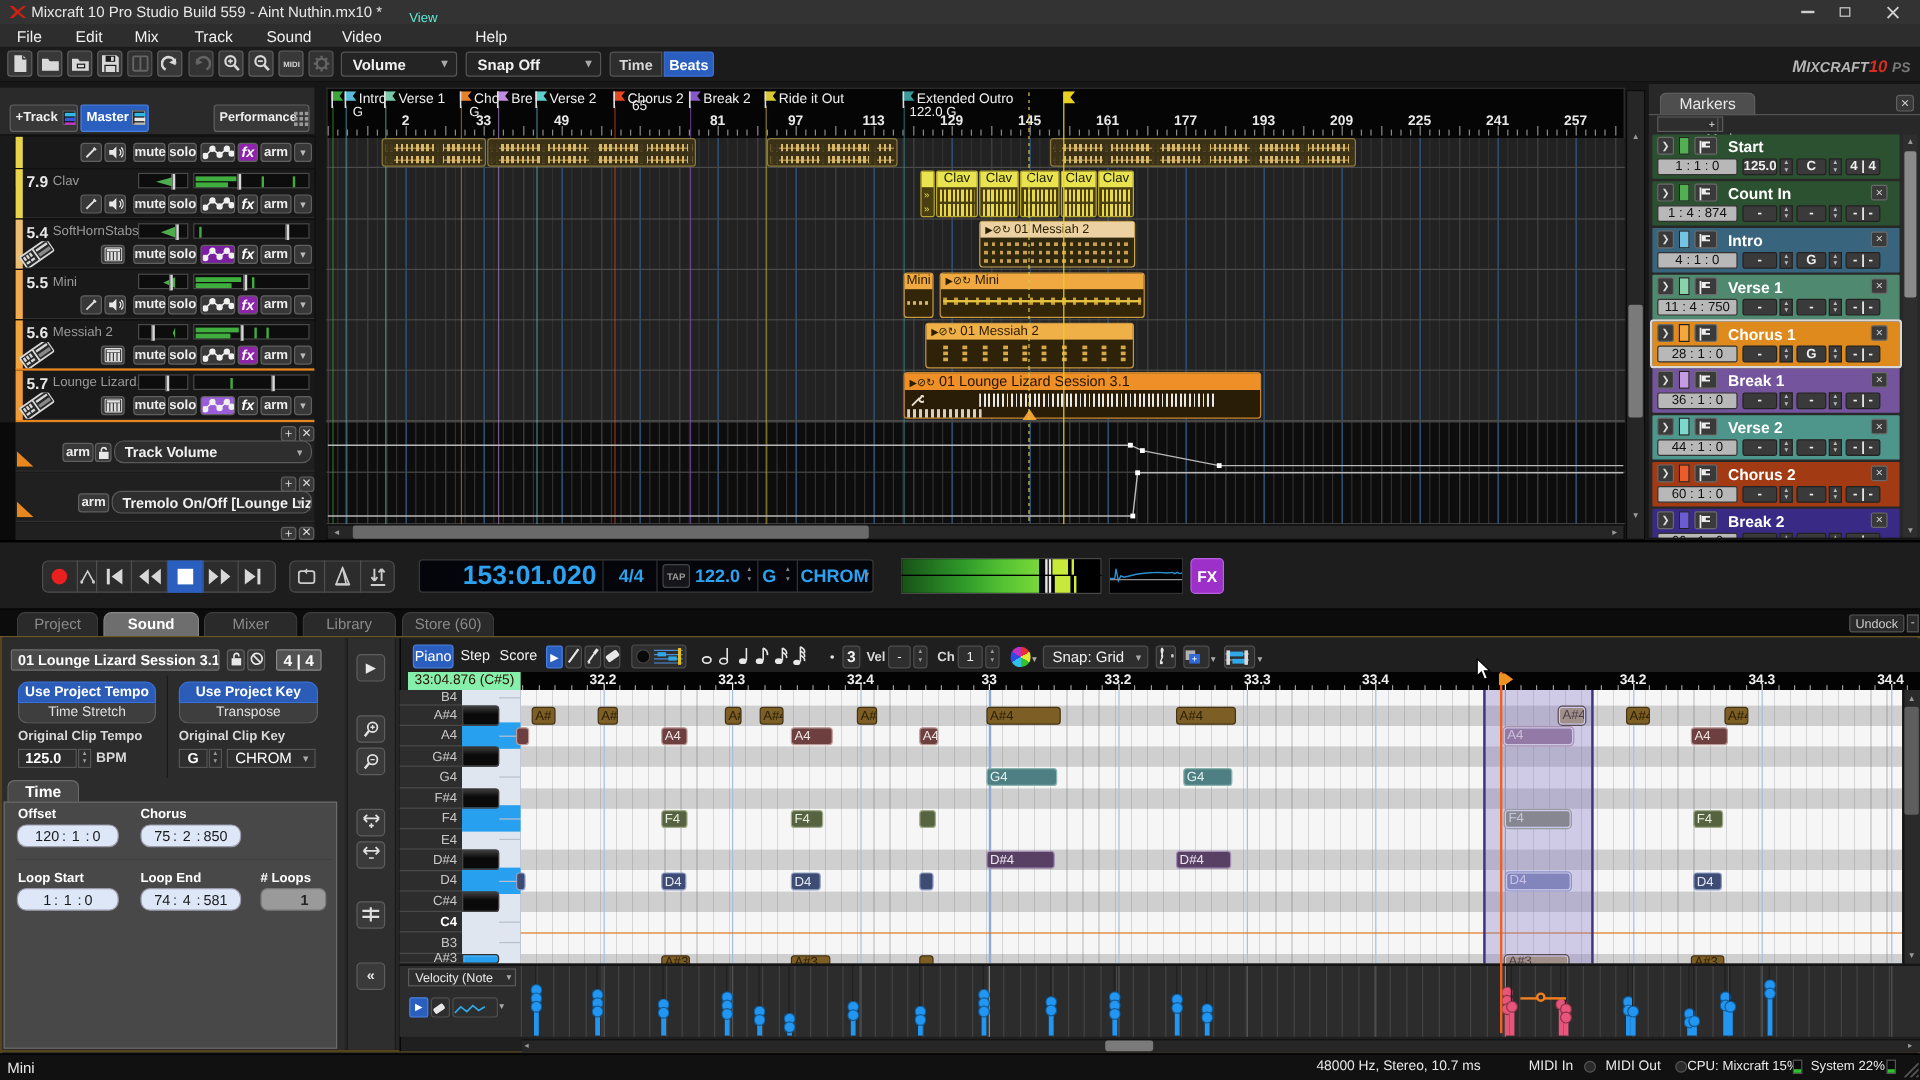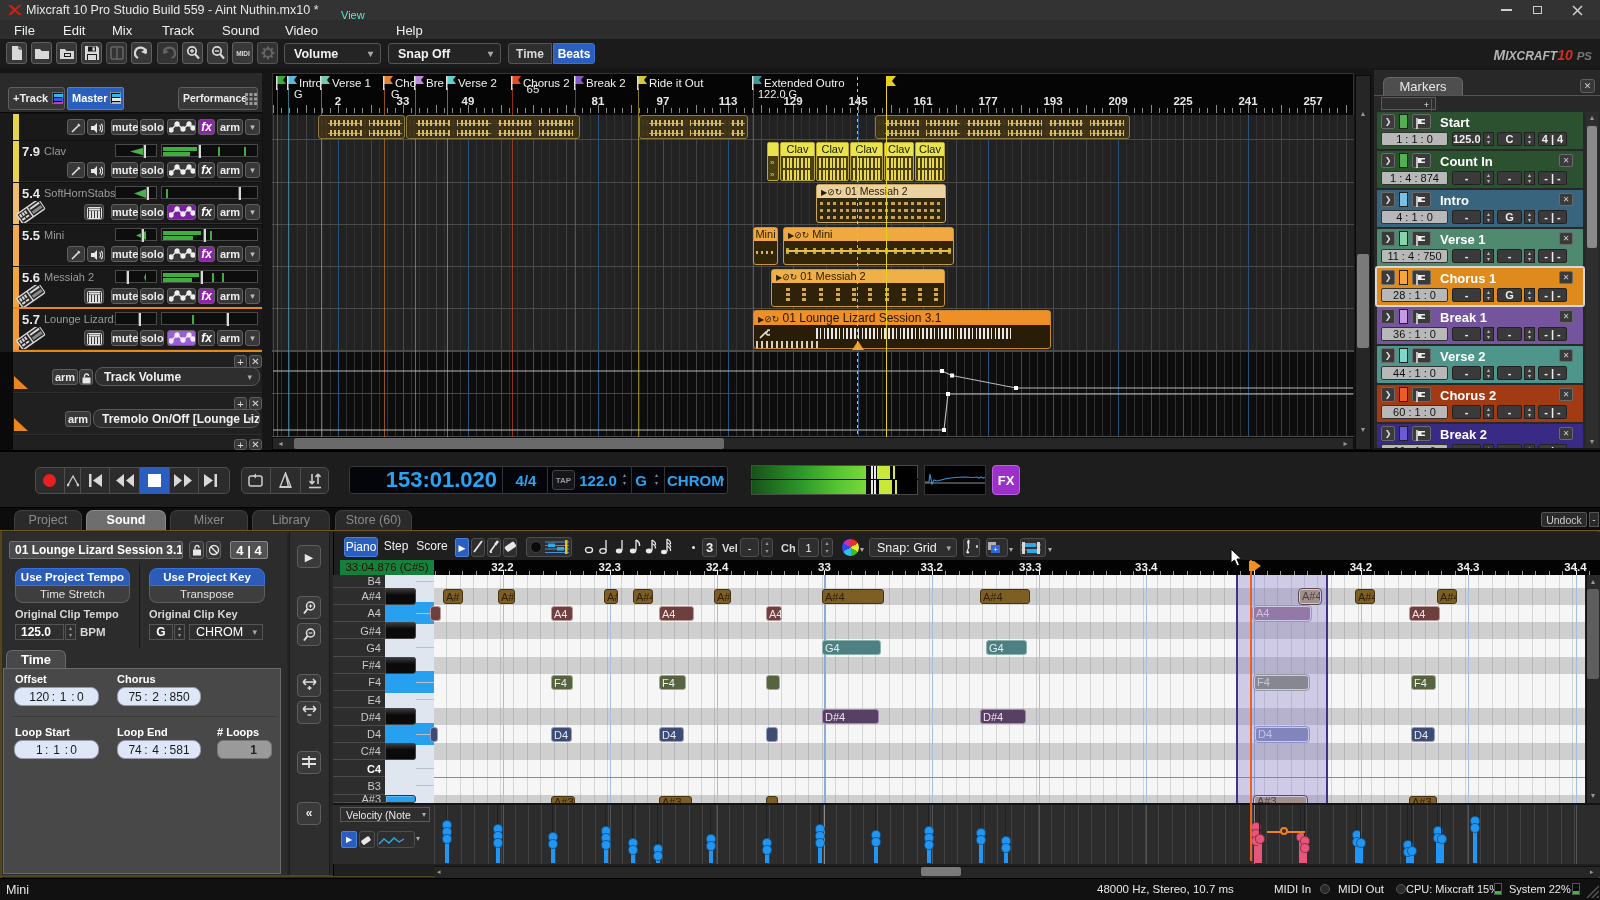--- a/index.html
+++ b/index.html
@@ -1326,28 +1326,28 @@
     </svg></div>
 <div style="left:1009px;top:545px;width:8px;height:8px;color:#aaa;font-size:8px;">▾</div>
 <div style="left:1020px;top:538px;width:26px;height:19px;background:#2e2e2e;border:1px solid #4e4e4e;border-radius:3px;"><svg width="20" height="14" viewBox="0 0 20 14" style="margin-top:2px">
       <path d="M0 4 h20 M0 9 h20" stroke="#888" stroke-width="1.2"></path>
       <rect x="3" y="2" width="12" height="4" fill="#30a8e8"></rect>
       <rect x="6" y="8" width="12" height="4" fill="#30a8e8"></rect>
       <rect x="1" y="1" width="3" height="12" fill="#d8d8d8"></rect>
       <rect x="16" y="1" width="3" height="12" fill="#d8d8d8"></rect>
     </svg></div>
 <div style="left:1048px;top:545px;width:8px;height:8px;color:#aaa;font-size:8px;">▾</div>
-<div style="left:340px;top:560px;width:94px;height:15px;background:#15803d;color:#2a1000;font-size:11.5px;text-align:center;line-height:14px;">33:04.876 (C#5)</div>
+<div style="left:340px;top:560px;width:94px;height:15px;background:#86efac;color:#2a1000;font-size:11.5px;text-align:center;line-height:14px;">33:04.876 (C#5)</div>
 <div style="left:434px;top:560px;width:1166px;height:15px;background:#030303;"></div>
 <div style="left:482.5px;top:561px;width:40px;height:12px;color:#f0f0f0;font-size:11.5px;font-weight:bold;text-align:center;">32.2</div>
 <div style="left:589.8px;top:561px;width:40px;height:12px;color:#f0f0f0;font-size:11.5px;font-weight:bold;text-align:center;">32.3</div>
 <div style="left:697.1px;top:561px;width:40px;height:12px;color:#f0f0f0;font-size:11.5px;font-weight:bold;text-align:center;">32.4</div>
 <div style="left:804.4px;top:561px;width:40px;height:12px;color:#f0f0f0;font-size:11.5px;font-weight:bold;text-align:center;">33</div>
 <div style="left:911.7px;top:561px;width:40px;height:12px;color:#f0f0f0;font-size:11.5px;font-weight:bold;text-align:center;">33.2</div>
-<div style="left:1019.0px;top:561px;width:40px;height:12px;color:#f0f0f0;font-size:11.5px;font-weight:bold;text-align:left;">33.3</div>
+<div style="left:1019.0px;top:561px;width:40px;height:12px;color:#f0f0f0;font-size:11.5px;font-weight:bold;text-align:right;">33.3</div>
 <div style="left:1126.3px;top:561px;width:40px;height:12px;color:#f0f0f0;font-size:11.5px;font-weight:bold;text-align:center;">33.4</div>
 <div style="left:1340.9px;top:561px;width:40px;height:12px;color:#f0f0f0;font-size:11.5px;font-weight:bold;text-align:center;">34.2</div>
 <div style="left:1448.1999999999998px;top:561px;width:40px;height:12px;color:#f0f0f0;font-size:11.5px;font-weight:bold;text-align:center;">34.3</div>
 <div style="left:1555.5px;top:561px;width:40px;height:12px;color:#f0f0f0;font-size:11.5px;font-weight:bold;text-align:center;">34.4</div>
 <div style="position:absolute;left:435.4px;top:571px;width:1px;height:4px;background:#999"></div>
 <div style="position:absolute;left:448.9px;top:571px;width:1px;height:4px;background:#999"></div>
 <div style="position:absolute;left:462.3px;top:571px;width:1px;height:4px;background:#999"></div>
 <div style="position:absolute;left:475.7px;top:571px;width:1px;height:4px;background:#999"></div>
 <div style="position:absolute;left:489.1px;top:571px;width:1px;height:4px;background:#999"></div>
 <div style="position:absolute;left:502.5px;top:570px;width:1px;height:5px;background:#eee"></div>

